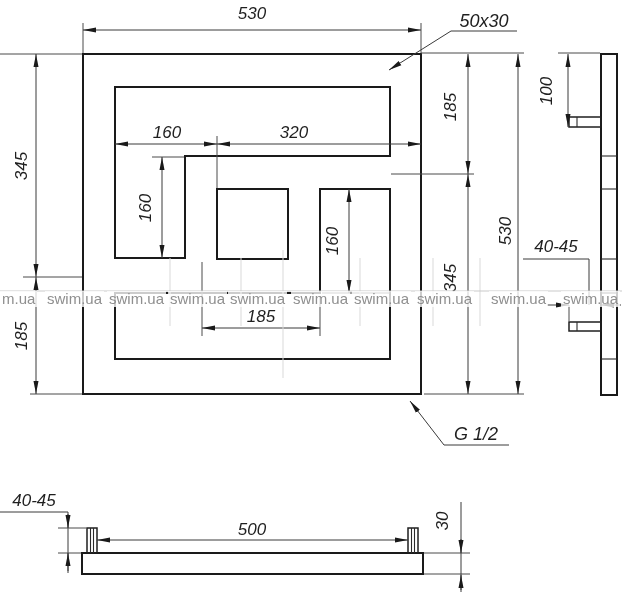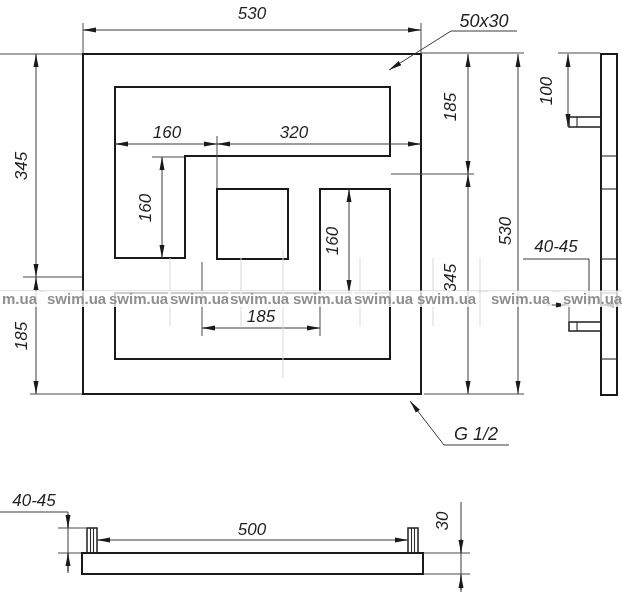--- a/index.html
+++ b/index.html
@@ -10,21 +10,21 @@
   .med{fill:none;stroke:#1f1f1f;stroke-width:1.5;}
   .edge{stroke:#2a2a2a;stroke-width:1.1;}
   .thin{stroke:#4a4a4a;stroke-width:1;fill:none;}
   .dimln{stroke:#3a3a3a;stroke-width:1;fill:none;}
   .faint{stroke:#d9d9d9;stroke-width:1;}
   .band{stroke:#c9c9c9;stroke-width:1;}
   .dim{font-family:"Liberation Sans",sans-serif;font-style:italic;font-size:17px;fill:#1f1f1f;}
   .callout{font-family:"Liberation Sans",sans-serif;font-style:italic;font-size:18px;fill:#1f1f1f;}
   .wm{position:absolute;top:291px;height:16px;line-height:16px;
       font-size:15px;color:#8f8f8f;background:rgba(255,255,255,0.78);
-      padding:0 2px;white-space:nowrap;font-weight:bold;}
+      padding:0 2px;white-space:nowrap;}
 </style>
 </head>
 <body>
 
 <div id="stage">
 <svg width="622" height="592" viewBox="0 0 622 592">
   <defs>
     <marker id="arr" markerUnits="userSpaceOnUse" markerWidth="14" markerHeight="8" refX="13" refY="3.5" orient="auto-start-reverse">
       <path d="M0,1 L13,3.5 L0,6 Z" fill="#1a1a1a"></path>
     </marker>

